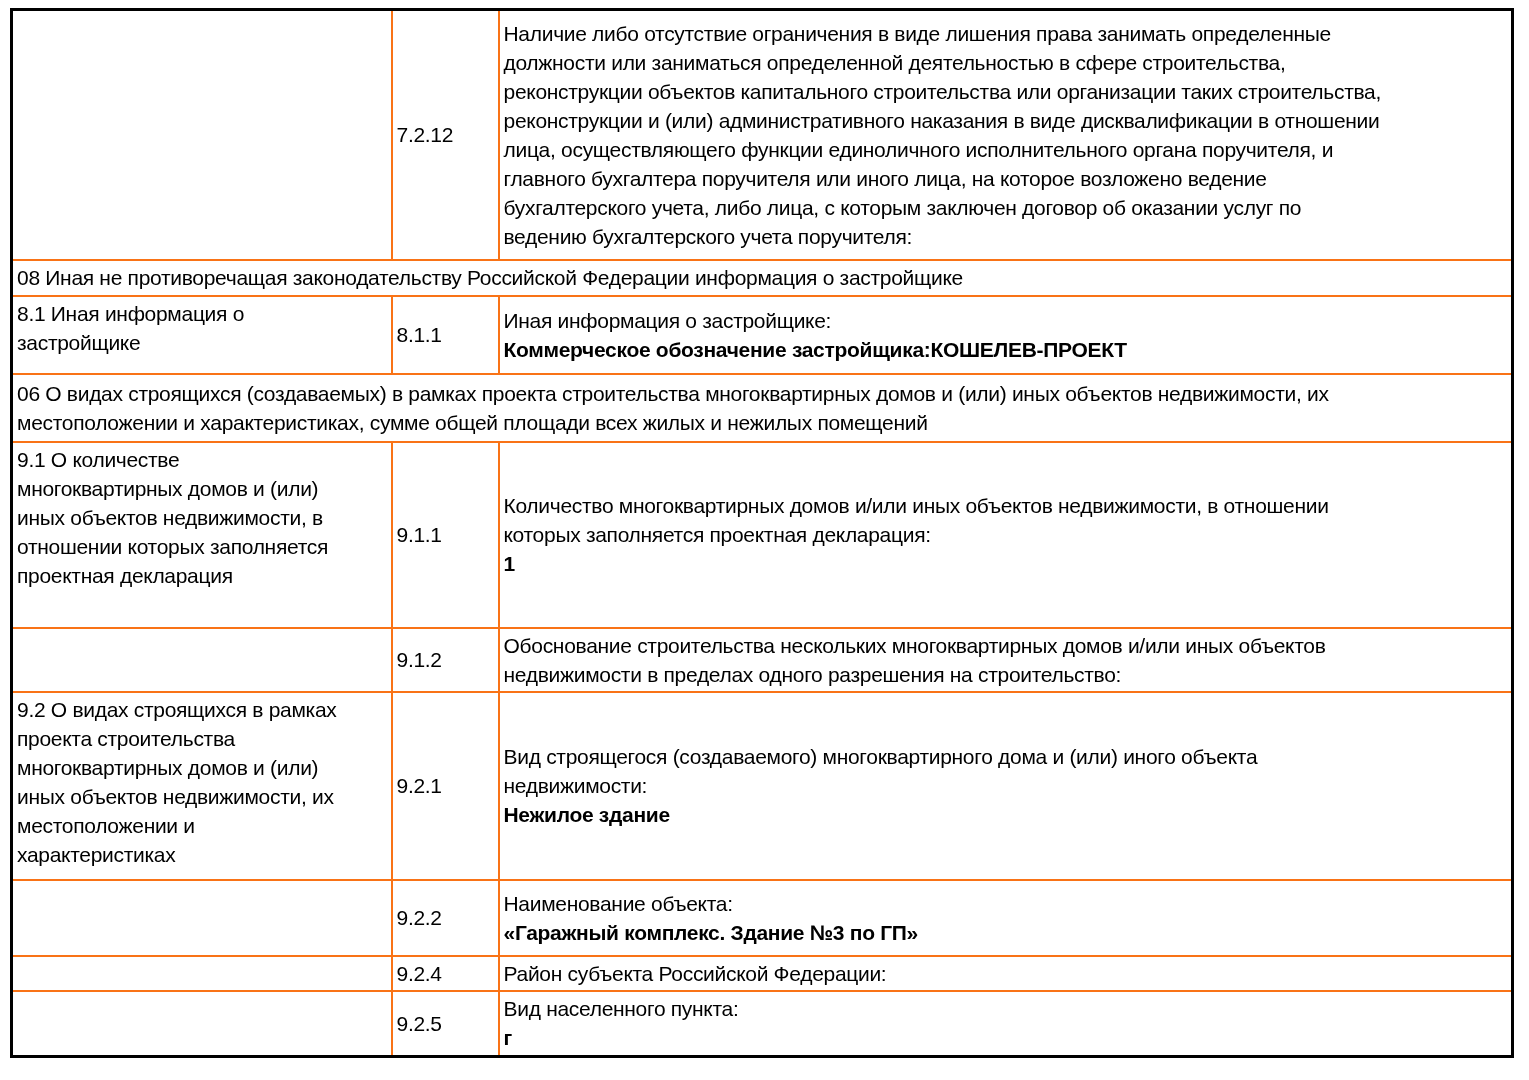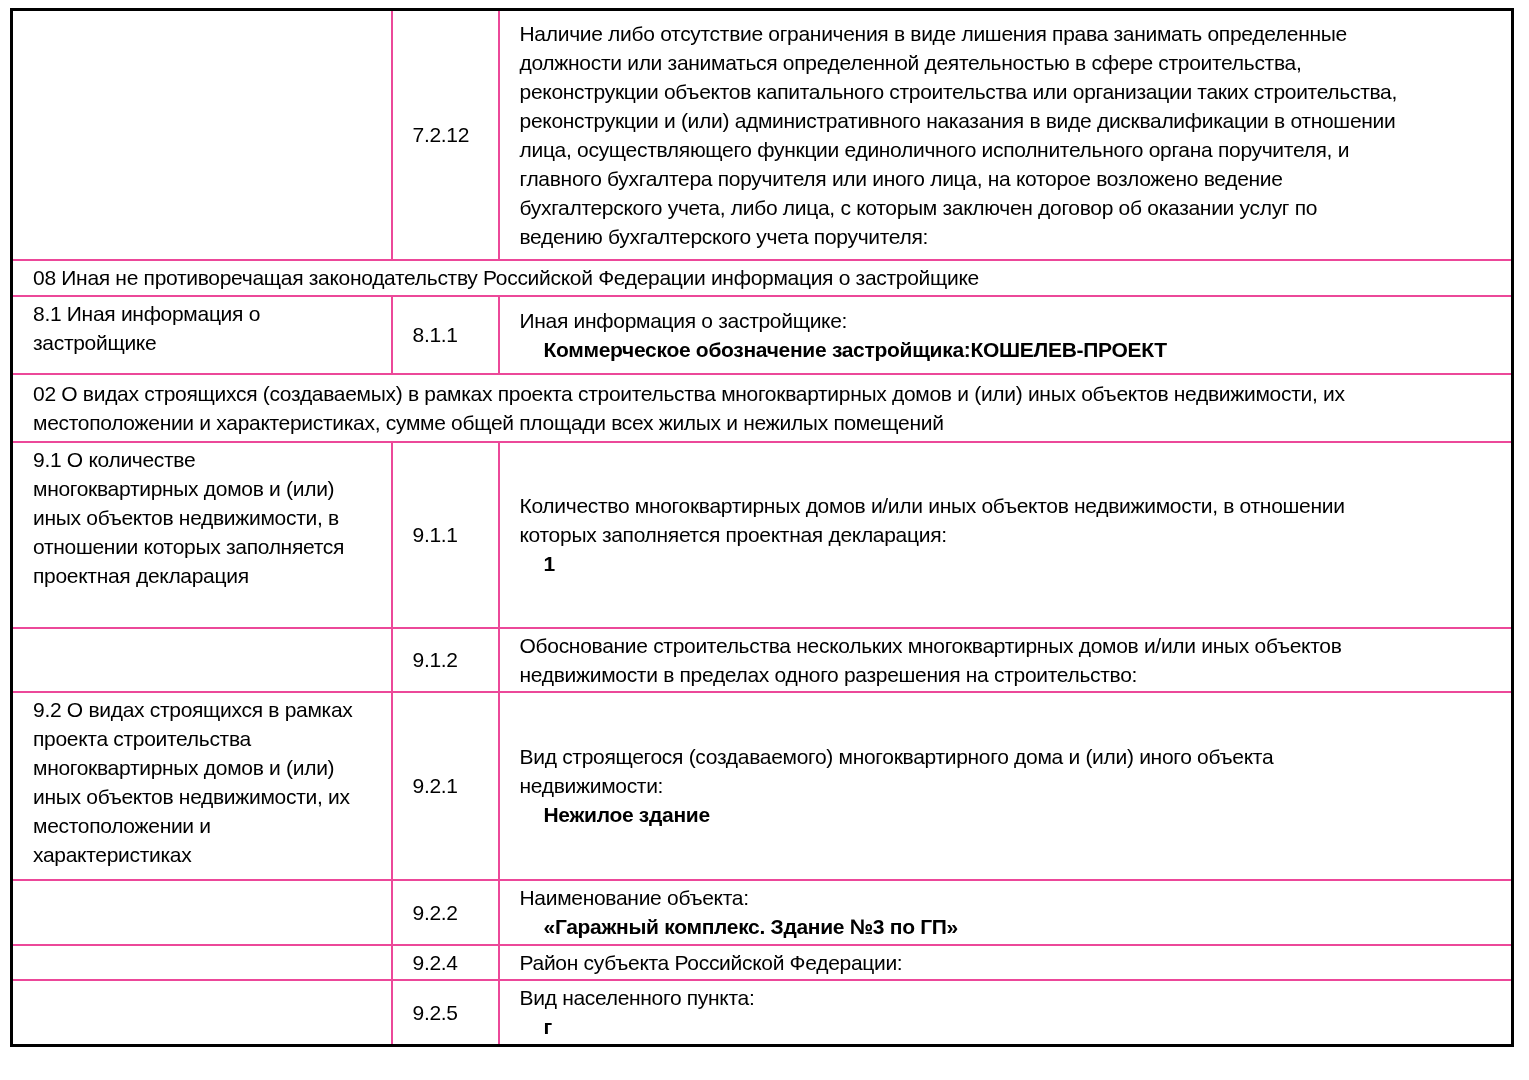--- a/index.html
+++ b/index.html
@@ -14,33 +14,33 @@
   .doc-table {
     position: absolute;
     left: 10px;
     top: 8px;
     width: 1501px;
     border-collapse: collapse;
     table-layout: fixed;
     border: 3px solid #000;
   }
   .doc-table td {
-    border: 2px solid #ec4899;
+    border: 2px solid #f97316;
     font-size: 21px;
     line-height: 29px;
     letter-spacing: -0.3px;
-    padding: 2px 4px 2px 20px;
+    padding: 2px 4px 2px 4px;
     overflow: hidden;
   }
   .c-left   { vertical-align: top; }
   .c-num    { vertical-align: middle; }
   .c-content{ vertical-align: middle; }
   .c-section{ vertical-align: middle; margin-top: 20px; }
   .line { white-space: nowrap; }
-  .b { font-weight: bold; margin-left: 24px; }
+  .b { font-weight: bold; }
 </style>
 </head>
 <body>
 
 <table class="doc-table">
   <colgroup>
     <col style="width:380px">
     <col style="width:107px">
     <col style="width:1014px">
   </colgroup>
@@ -78,21 +78,21 @@
         <span>8.1.1</span>
       </td>
       <td class="c-content">
         <div class="line">Иная информация о застройщике:</div>
         <div class="line b">Коммерческое обозначение застройщика:КОШЕЛЕВ-ПРОЕКТ</div>
       </td>
     </tr>
 
     <tr style="height:68px">
       <td class="c-section" colspan="3">
-        <div class="line">02 О видах строящихся (создаваемых) в рамках проекта строительства многоквартирных домов и (или) иных объектов недвижимости, их</div>
+        <div class="line">06 О видах строящихся (создаваемых) в рамках проекта строительства многоквартирных домов и (или) иных объектов недвижимости, их</div>
         <div class="line">местоположении и характеристиках, сумме общей площади всех жилых и нежилых помещений</div>
       </td>
     </tr>
 
     <tr style="height:186px">
       <td class="c-left">
         <div class="line">9.1 О количестве</div>
         <div class="line">многоквартирных домов и (или)</div>
         <div class="line">иных объектов недвижимости, в</div>
         <div class="line">отношении которых заполняется</div>
@@ -131,21 +131,21 @@
       <td class="c-num">
         <span>9.2.1</span>
       </td>
       <td class="c-content">
         <div class="line">Вид строящегося (создаваемого) многоквартирного дома и (или) иного объекта</div>
         <div class="line">недвижимости:</div>
         <div class="line b">Нежилое здание</div>
       </td>
     </tr>
 
-    <tr style="height:65px">
+    <tr style="height:76px">
       <td class="c-left"></td>
       <td class="c-num">
         <span>9.2.2</span>
       </td>
       <td class="c-content">
         <div class="line">Наименование объекта:</div>
         <div class="line b">«Гаражный комплекс. Здание №3 по ГП»</div>
       </td>
     </tr>
 

